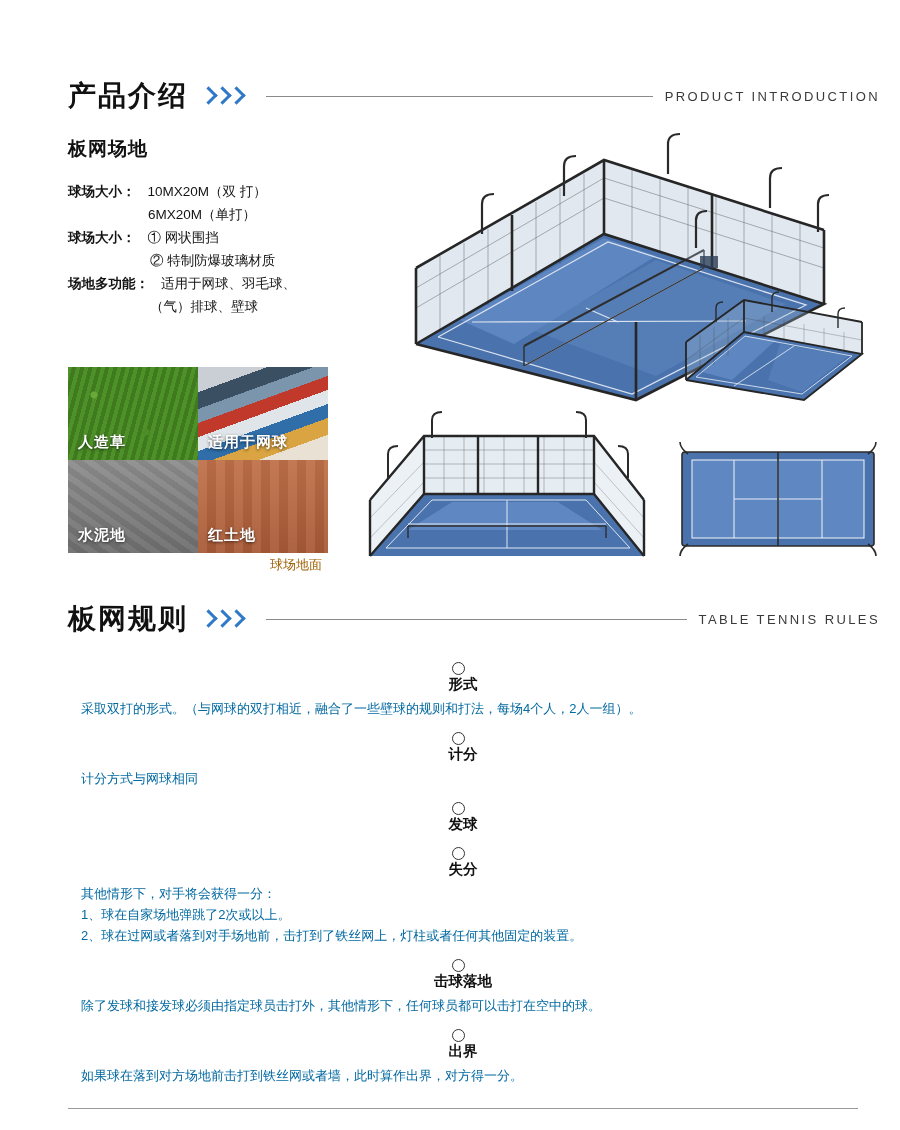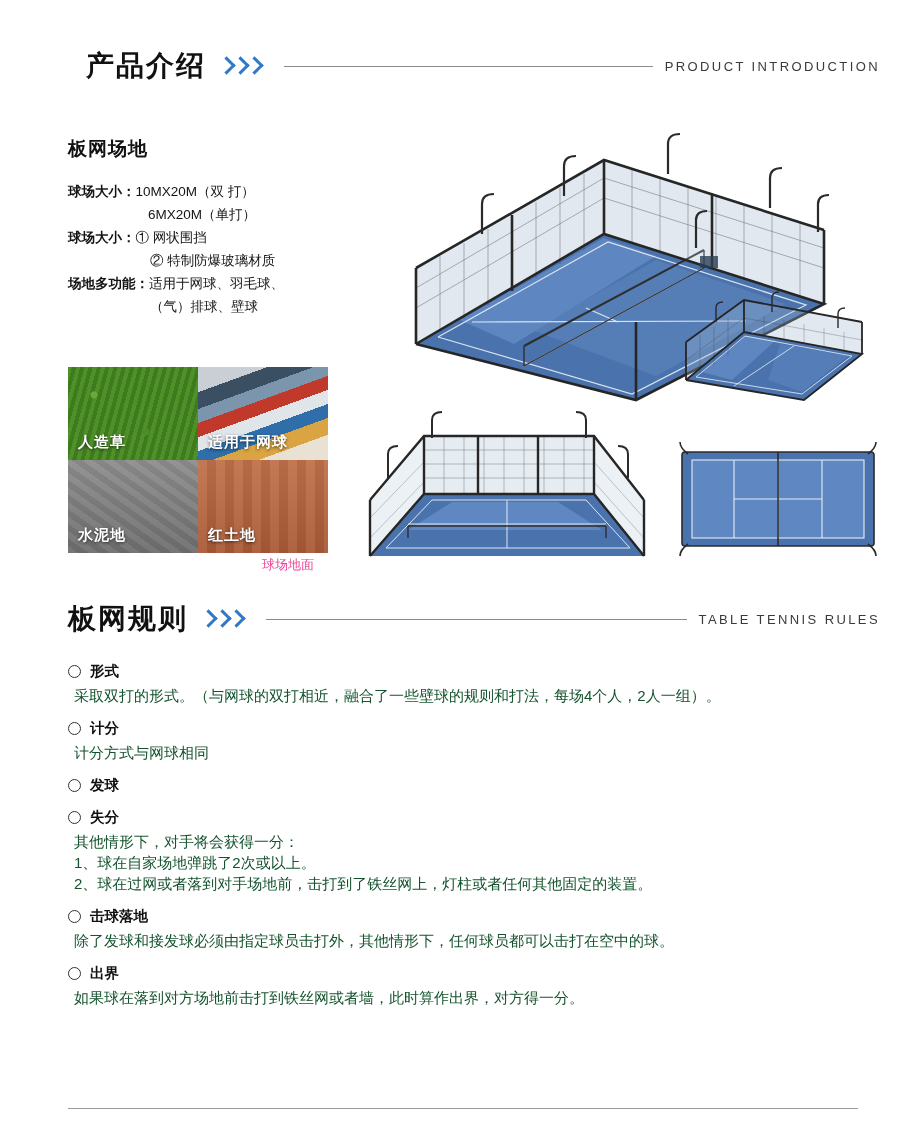--- a/index.html
+++ b/index.html
@@ -85,20 +85,21 @@
     left: 68px;
     top: 180px;
     width: 290px;
     font-size: 13.5px;
     line-height: 23px;
     color: #141414;
   }
   .spec-row {
     display: flex;
     align-items: flex-start;
+    gap: 12px;
   }
   .spec-label {
     font-weight: bold;
     white-space: nowrap;
   }
   .spec-val {
     white-space: nowrap;
   }
   .spec-sub {
     margin-left: 80px;
@@ -151,24 +152,24 @@
       repeating-linear-gradient(35deg, rgba(255,255,255,.05) 0 6px, rgba(0,0,0,.05) 6px 12px),
       linear-gradient(180deg, #8e8e8e, #6f6f6f);
   }
   .mat-clay {
     background:
       repeating-linear-gradient(90deg, rgba(255,255,255,.06) 0 9px, rgba(0,0,0,.05) 9px 18px),
       linear-gradient(180deg, #c0714a, #a85a36);
   }
   .caption-court {
     position: absolute;
-    left: 262px;
+    left: 270px;
     top: 556px;
     font-size: 13px;
-    color: #ec4899;
+    color: #a16207;
   }
 
   
   .illus {
     position: absolute;
   }
   .illus svg { display: block; }
 
   
   .rules {
@@ -178,52 +179,53 @@
     width: 790px;
   }
   .rule-block { margin-bottom: 13px; }
   .rule-head {
     display: flex;
     align-items: center;
     font-size: 14.5px;
     font-weight: bold;
     color: #111;
     margin-bottom: 4px;
+    flex-direction: column;
   }
   .bullet {
     width: 11px;
     height: 11px;
     border: 1.6px solid #333;
     border-radius: 50%;
     margin-right: 9px;
     flex: 0 0 auto;
   }
   .rule-lines {
-    margin-left: 6px;
-    font-size: 15px;
+    margin-left: 13px;
+    font-size: 13px;
     line-height: 21px;
-    color: #14532d;
+    color: #0369a1;
   }
   .rule-line.indent { padding-left: 19px; }
 
   .footer-rule {
     position: absolute;
     left: 68px;
     top: 1108px;
     width: 790px;
     height: 1px;
     background: #9a9a9a;
   }
 </style>
 </head>
 <body>
 
 <div class="page">
 
-  <div class="section-header" style="top:47px;margin-left:18px;">
+  <div class="section-header" style="top:77px;">
     <div class="section-title">产品介绍</div>
     <div class="chevrons">
       <div class="chev"></div>
       <div class="chev"></div>
       <div class="chev"></div>
     </div>
     <div class="hrule"></div>
     <div class="section-en">PRODUCT INTRODUCTION</div>
   </div>
 

